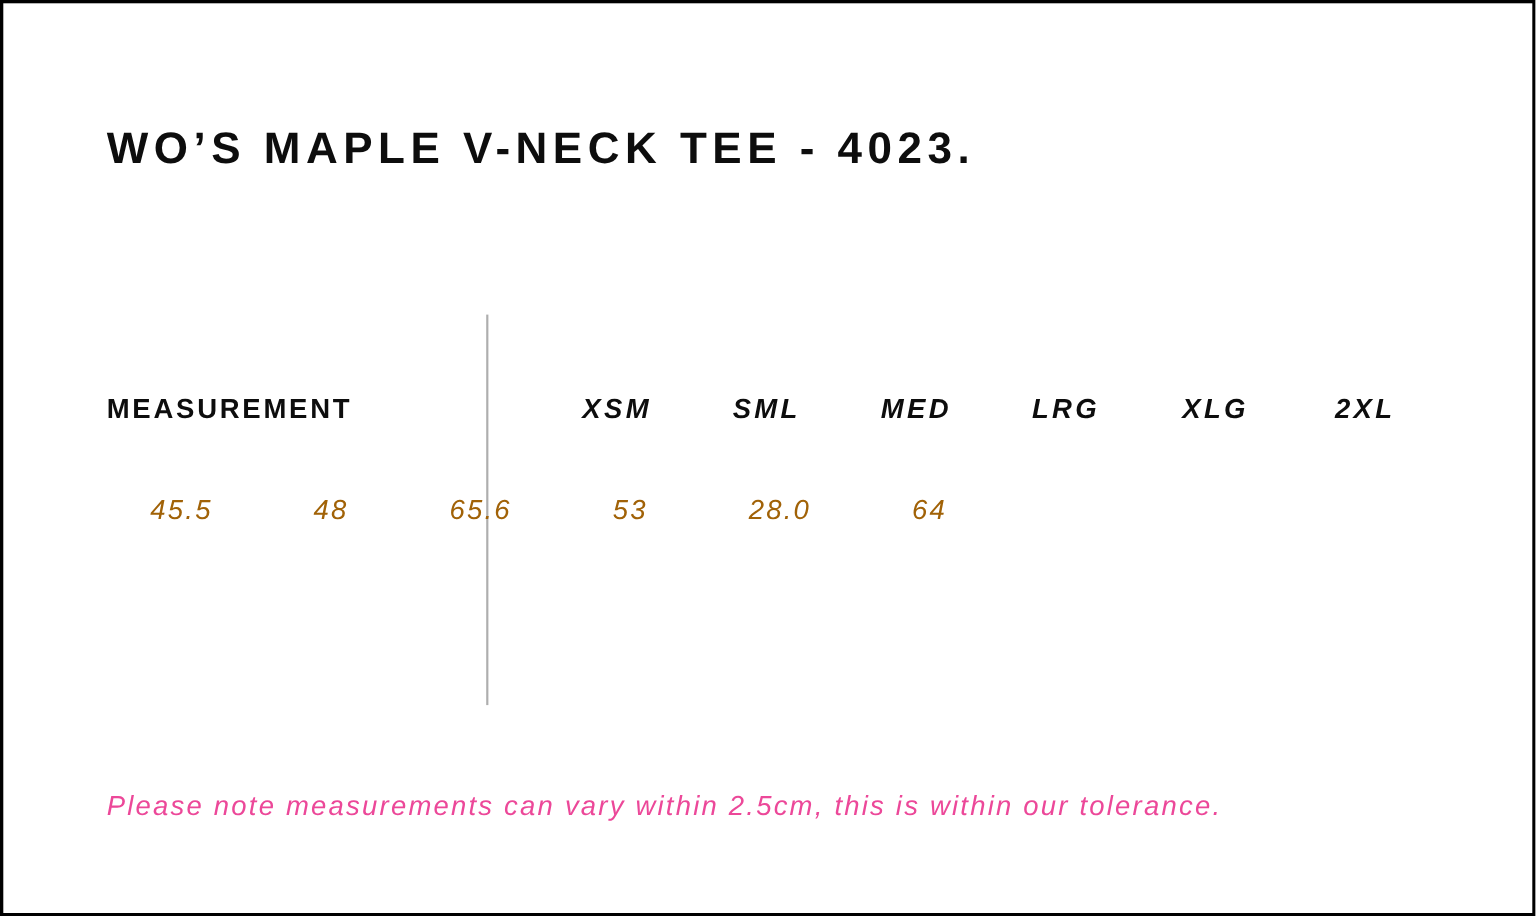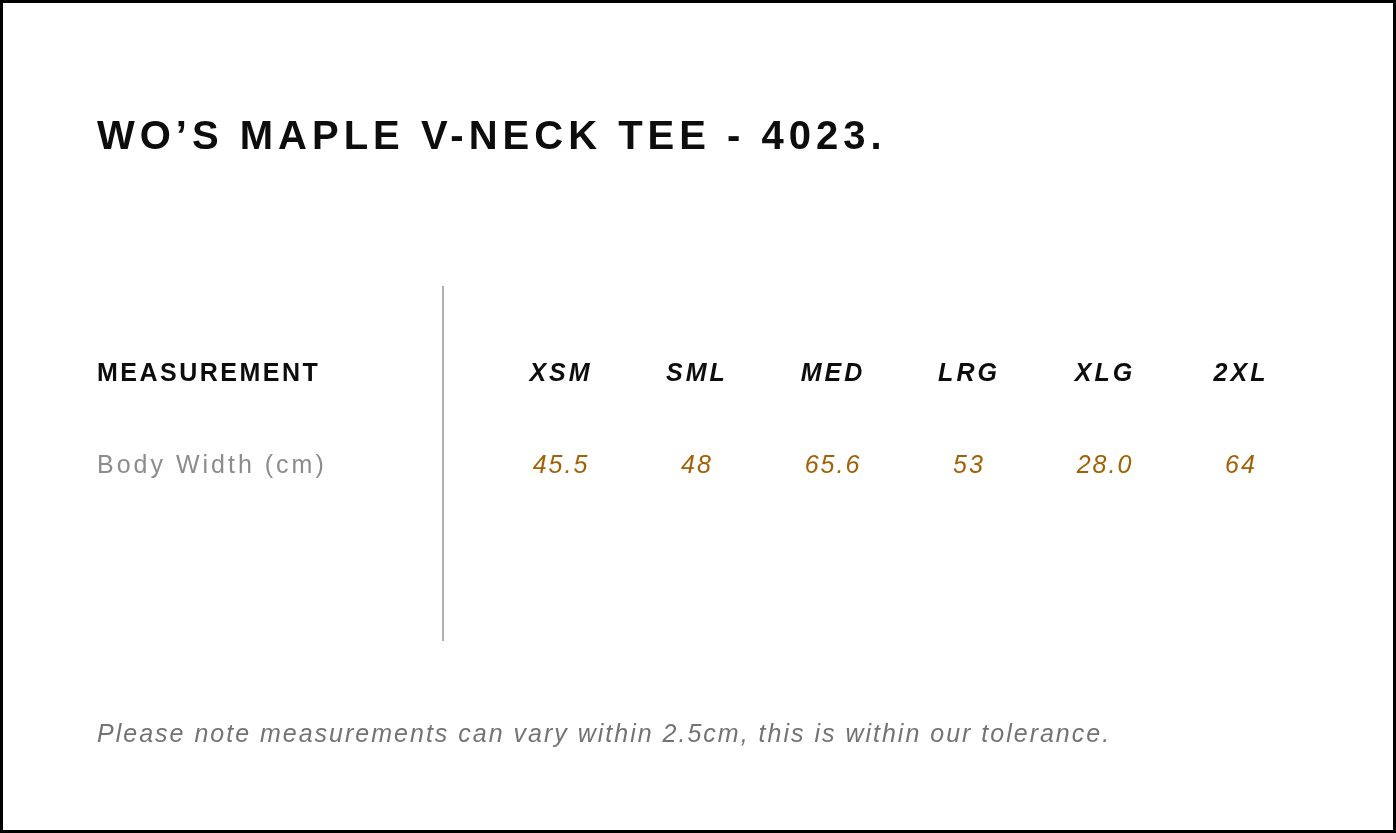--- a/index.html
+++ b/index.html
@@ -71,21 +71,21 @@
     letter-spacing: 2px;
     color: #a16207;
   }
   .note {
     position: absolute;
     left: 94px;
     top: 716px;
     font-size: 25px;
     font-style: italic;
     letter-spacing: 2px;
-    color: #737373;
+    color: #ec4899;
     white-space: nowrap;
   }
 </style>
 </head>
 <body>
 
 <div class="page">
 
   <h1 class="title">WO’S MAPLE V-NECK TEE - 4023.</h1>
 
@@ -95,21 +95,20 @@
     <div class="label">MEASUREMENT</div>
     <div class="cell">XSM</div>
     <div class="cell">SML</div>
     <div class="cell">MED</div>
     <div class="cell">LRG</div>
     <div class="cell">XLG</div>
     <div class="cell">2XL</div>
   </div>
 
   <div class="trow data-row" style="top:446px">
-    <div class="label">Body Width (cm)</div>
     <div class="cell">45.5</div>
     <div class="cell">48</div>
     <div class="cell">65.6</div>
     <div class="cell">53</div>
     <div class="cell">28.0</div>
     <div class="cell">64</div>
   </div>
 
 
   <div class="note">Please note measurements can vary within 2.5cm, this is within our tolerance.</div>

